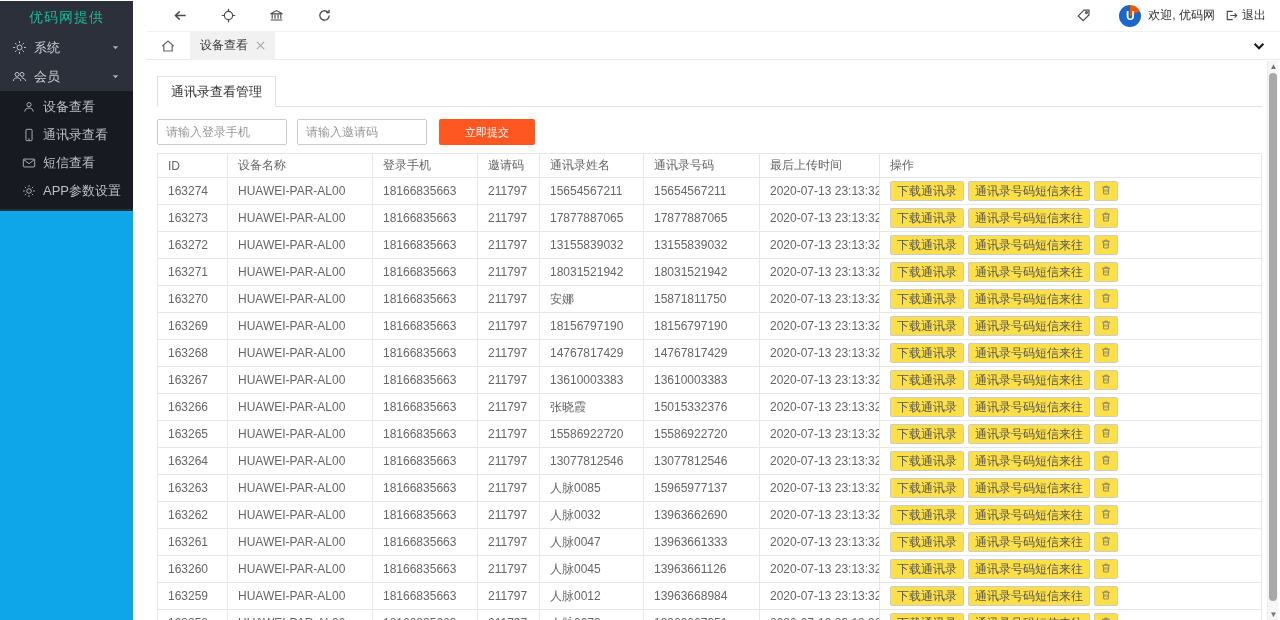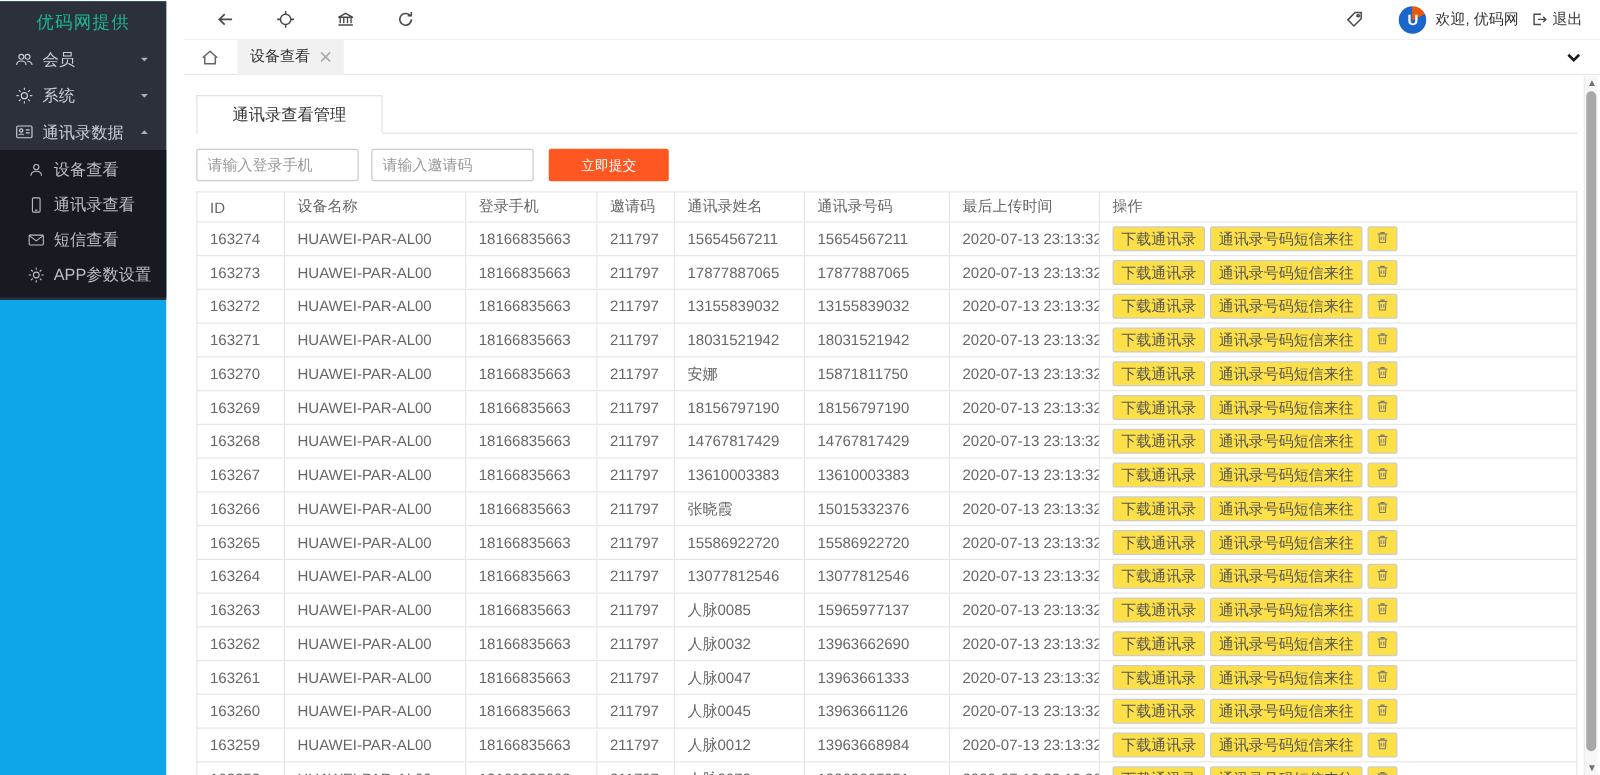--- a/index.html
+++ b/index.html
@@ -44,21 +44,21 @@
   .home-icon svg { width:100%; height:100%; display:block; }
   .tab { height:28px; display:flex; align-items:center; gap:8px; background:#f1f1f1;
     padding:0 10px; font-size:12px; color:#333; cursor:pointer; }
   .tab-close { width:9px; height:9px; color:#a9a9a9; }
   .tab-close svg { width:100%; height:100%; display:block; }
   .tab-chevron { margin-left:auto; margin-right:14px; width:14px; height:14px; color:#1b1b1b; cursor:pointer; }
   .tab-chevron svg { width:100%; height:100%; display:block; }
 
   .content { position:absolute; left:0; top:60px; right:18px; bottom:0; padding-left:10px; }
   .panel-tabs { margin-top:16px; border-bottom:1px solid #e3e3e3; }
-  .panel-tab { display:inline-block; padding:6px 28px 5px; border:1px solid #e3e3e3;
+  .panel-tab { display:inline-block; padding:6px 13px 5px; border:1px solid #e3e3e3;
     border-bottom:1px solid #fff; margin-bottom:-1px; background:#fff;
     font-size:13px; color:#333; }
 
   .filter-row { margin:12px 0 8px; display:flex; align-items:center; }
   .flt-input { width:130px; height:26px; border:1px solid #ccc; border-radius:2px;
     padding:0 8px; font-size:12px; color:#ec4899; margin-right:10px;
     font-family:"Liberation Sans","DejaVu Sans",sans-serif; }
   .flt-input::placeholder { color:#999; }
   .submit-btn { height:26px; padding:0 26px; background:#ff5722; color:#fff; border:none;
     border-radius:2px; font-size:11px; cursor:pointer; margin-left:2px;
@@ -82,63 +82,47 @@
   .sb-thumb { position:absolute; top:12px; left:1px; width:8px; height:528px;
     background:#a8a8a8; border-radius:4px; cursor:grab; }
 </style>
 </head>
 <body>
 
 <div class="sidebar">
   <div class="sidebar-top">
     <div class="logo">优码网提供</div>
     <nav id="sidebar-menu">
-        <div class="menu-item">
-          <span class="icn">
-            <svg viewBox="0 0 16 16" fill="none" stroke="currentColor">
-              <circle cx="5.4" cy="5.8" r="2.1"></circle>
-              <circle cx="10.7" cy="5.8" r="2.1"></circle>
-              <path d="M1.4 12.8c0-2.1 1.8-3.4 4-3.4s4 1.3 4 3.4"></path>
-              <path d="M10.3 9.6c2 .1 4.2 1.2 4.2 3.2"></path>
-            </svg>
-          </span>
-          <span>会员</span>
-          <span class="icn caret">
-            <svg viewBox="0 0 16 16">
-              <path d="M4 6l4 4.4L12 6z" fill="currentColor"></path>
-            </svg>
-          </span>
-        </div>
         <div class="menu-item">
           <span class="icn">
             <svg viewBox="0 0 16 16" fill="none" stroke="currentColor">
               <circle cx="8" cy="8" r="2.6"></circle>
               <path d="M8 1.2v2.1M8 12.7v2.1M1.2 8h2.1M12.7 8h2.1M3.3 3.3l1.5 1.5M11.2 11.2l1.5 1.5M12.7 3.3l-1.5 1.5M4.8 11.2l-1.5 1.5"></path>
             </svg>
           </span>
           <span>系统</span>
           <span class="icn caret">
             <svg viewBox="0 0 16 16">
               <path d="M4 6l4 4.4L12 6z" fill="currentColor"></path>
             </svg>
           </span>
         </div>
         <div class="menu-item">
           <span class="icn">
             <svg viewBox="0 0 16 16" fill="none" stroke="currentColor">
-              <rect x="1.5" y="3" width="13" height="10" rx="1"></rect>
-              <circle cx="5.3" cy="6.8" r="1.4"></circle>
-              <path d="M3.2 10.8c.4-1.3 3.8-1.3 4.2 0"></path>
-              <path d="M9.3 6.3h3.2M9.3 8.8h3.2"></path>
+              <circle cx="5.4" cy="5.8" r="2.1"></circle>
+              <circle cx="10.7" cy="5.8" r="2.1"></circle>
+              <path d="M1.4 12.8c0-2.1 1.8-3.4 4-3.4s4 1.3 4 3.4"></path>
+              <path d="M10.3 9.6c2 .1 4.2 1.2 4.2 3.2"></path>
             </svg>
           </span>
-          <span>通讯录数据</span>
+          <span>会员</span>
           <span class="icn caret">
             <svg viewBox="0 0 16 16">
-              <path d="M4 10.4L8 6l4 4.4z" fill="currentColor"></path>
+              <path d="M4 6l4 4.4L12 6z" fill="currentColor"></path>
             </svg>
           </span>
         </div>
         <div class="submenu">
           <div class="submenu-item">
             <span class="icn">
               <svg viewBox="0 0 16 16" fill="none" stroke="currentColor">
                 <circle cx="8" cy="5.3" r="2.4"></circle>
                 <path d="M3.2 13.2c0-2.6 2.1-4 4.8-4s4.8 1.4 4.8 4"></path>
               </svg>

